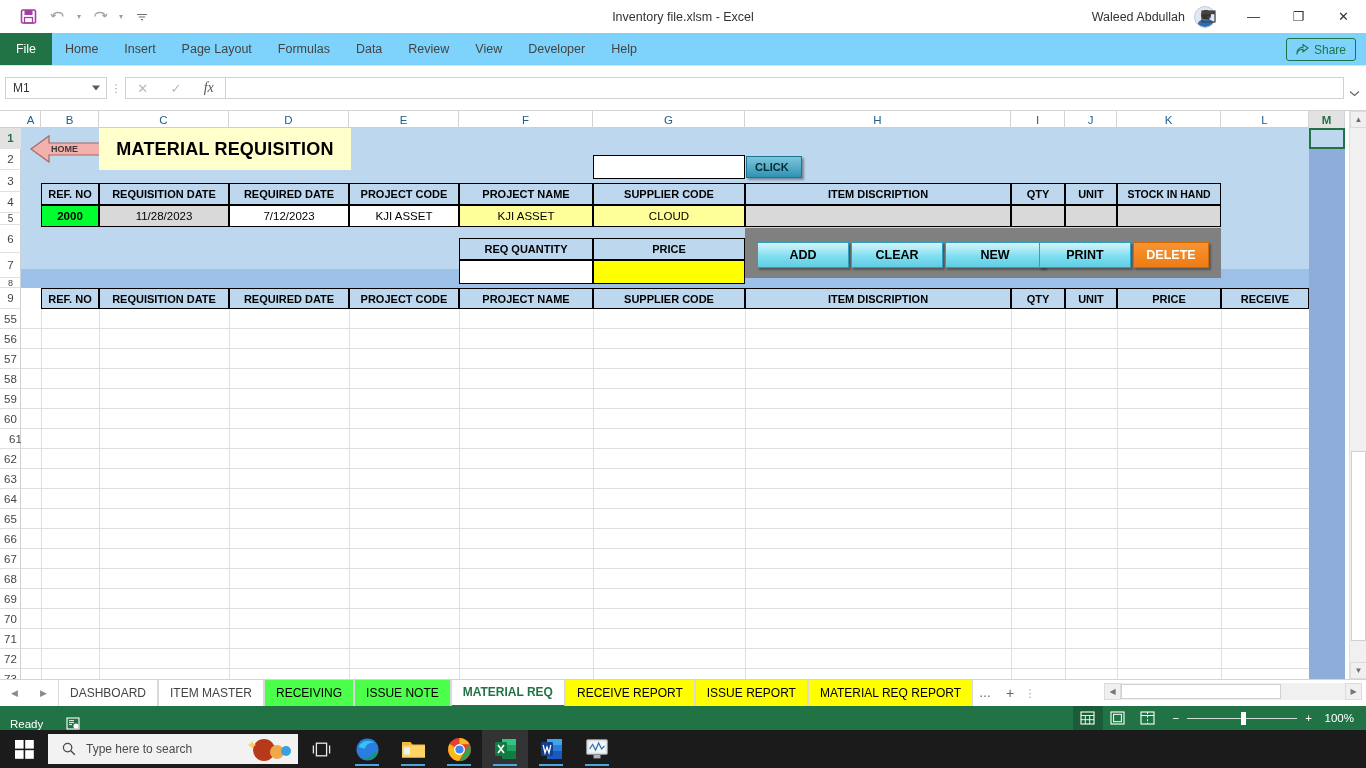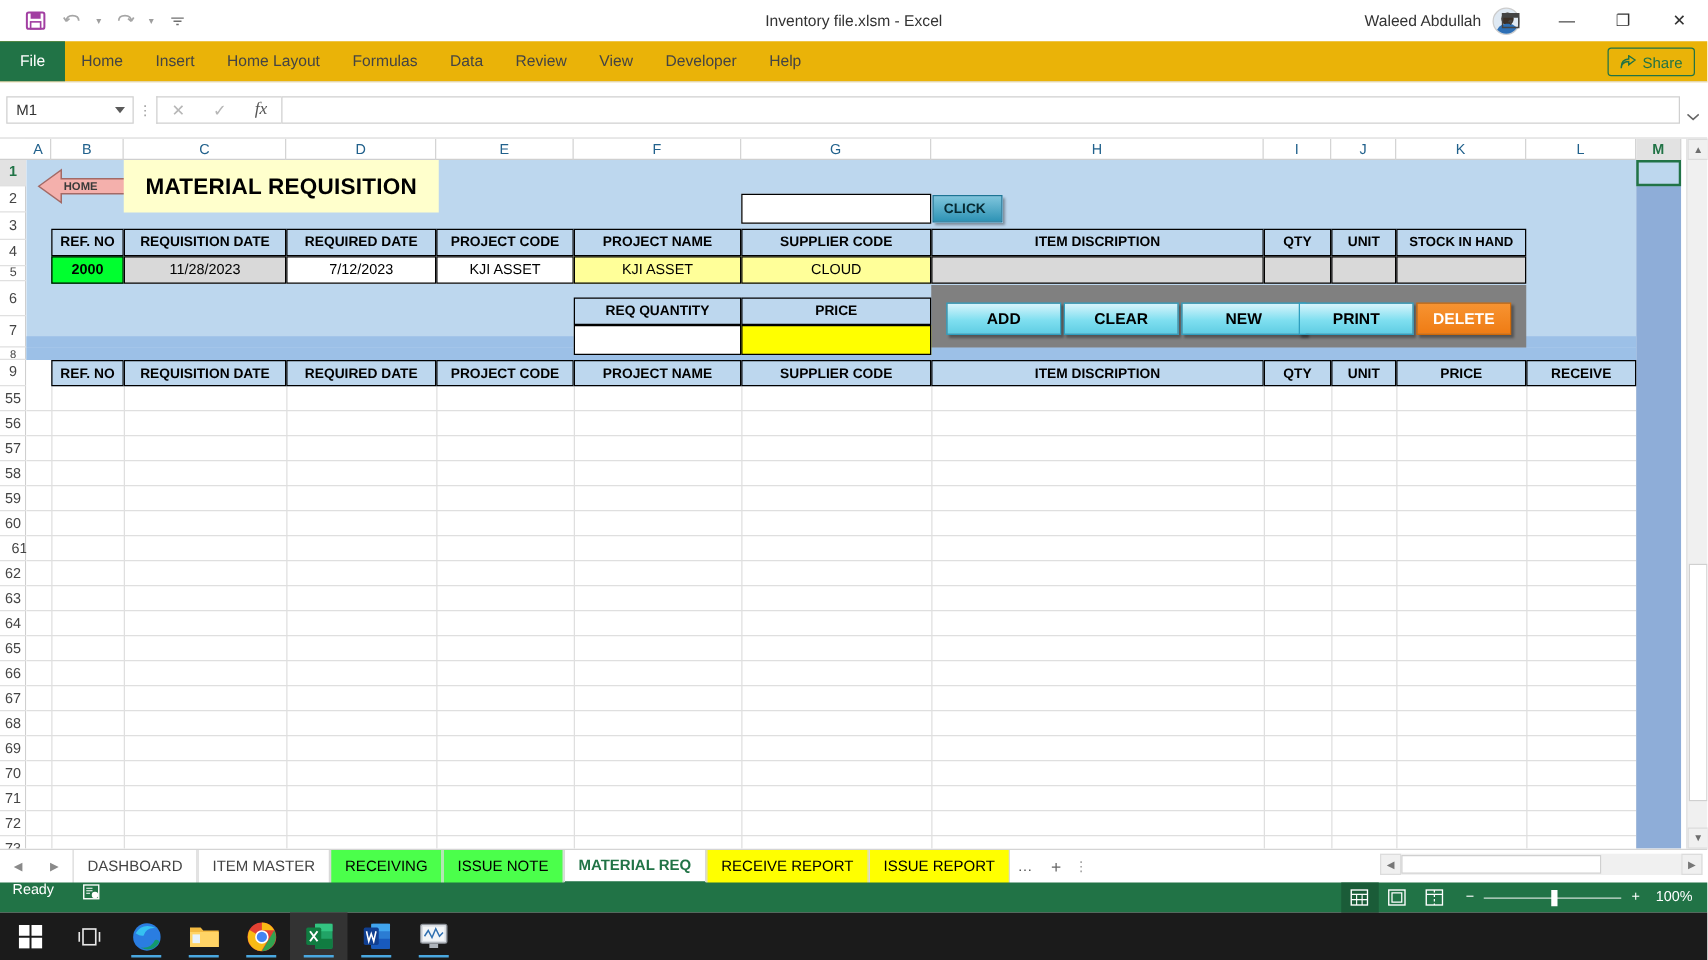--- a/index.html
+++ b/index.html
@@ -33,21 +33,21 @@
      border:1px solid #ccc;}
   .avatar .head{ position:absolute; left:6px; top:3px; width:10px;height:10px;border-radius:50%;background:#3c3027;}
   .avatar .body{ position:absolute; left:2px; top:12px; width:18px;height:12px;border-radius:8px 8px 0 0;background:#2d6fb5;}
   .winbtns{ position:absolute; right:0; top:0; height:33px; display:flex; align-items:center;}
   .winbtn{ width:45px;height:33px; display:flex;align-items:center;justify-content:center; color:#333; font-size:13px;}
   .ribbonbtn{ width:45px;height:33px;display:flex;align-items:center;justify-content:center;color:#333;}
 
   
   .ribbon{
     position:absolute; left:0; top:33px; width:1366px; height:33px;
-    background:#eab308; border-bottom:1px solid #e2e2e2;
+    background:#7dd3fc; border-bottom:1px solid #e2e2e2;
     display:flex; align-items:stretch;
   }
   .tab-file{
     background:#217346; color:#fff; font-size:12.5px;
     display:flex;align-items:center;justify-content:center; width:52px;
   }
   .rtab{ display:flex;align-items:center; padding:0 13px; font-size:12.5px; color:#444;}
   .share-btn{
     position:absolute; right:10px; top:5px; height:23px;
     border:1px solid #217346; border-radius:3px; color:#217346;
@@ -145,21 +145,21 @@
   .addsheet{ width:26px;height:27px;display:flex;align-items:center;justify-content:center; color:#666; font-size:14px;}
   .tabsplit{ width:14px; text-align:center; color:#9a9a9a; font-size:11px;}
   .hscrollwrap{ position:absolute; right:4px; top:683px; width:258px; height:17px; display:flex; align-items:center;}
   .hs-l,.hs-r{ width:17px;height:17px;background:#f0f0f0;border:1px solid #dcdcdc;
       display:flex;align-items:center;justify-content:center;color:#777;font-size:8px;}
   .hs-track{ flex:1; height:17px; background:#f0f0f0; position:relative;}
   .hs-thumb{ position:absolute; left:0; top:1px; height:15px; width:160px; background:#fff; border:1px solid #d0d0d0;}
 
   
   .statusbar{ position:absolute; left:0; top:706px; width:1366px; height:24px; background:#217346;
-     display:flex; align-items:flex-start; color:#fff; font-size:11.5px;}
+     display:flex; align-items:flex-end; color:#fff; font-size:11.5px;}
   .sb-ready{ padding-left:10px;}
   .sb-rec{ margin-left:22px; width:16px;height:14px; display:flex;align-items:center;justify-content:center;}
   .sb-right{ position:absolute; right:0; top:0; height:24px; display:flex; align-items:center; gap:0;}
   .viewbtn{ width:30px;height:24px;display:flex;align-items:center;justify-content:center;}
   .viewbtn.active{ background:#1a5c38;}
   .zoomwrap{ display:flex;align-items:center; gap:8px; padding:0 10px;}
   .zs-track{ width:110px; height:1px; background:#cfe0d6; position:relative;}
   .zs-thumb{ position:absolute; left:54px; top:-6px; width:5px;height:13px;background:#fff;}
   .zoompct{ width:44px; text-align:right; padding-right:12px;}
 
@@ -231,21 +231,21 @@
       <div class="winbtn">—</div>
       <div class="winbtn">❐</div>
       <div class="winbtn close">✕</div>
     </div>
   </div>
 
   <div class="ribbon">
     <div class="tab-file">File</div>
     <div class="rtab">Home</div>
     <div class="rtab">Insert</div>
-    <div class="rtab">Home Layout</div>
+    <div class="rtab">Page Layout</div>
     <div class="rtab">Formulas</div>
     <div class="rtab">Data</div>
     <div class="rtab">Review</div>
     <div class="rtab">View</div>
     <div class="rtab">Developer</div>
     <div class="rtab">Help</div>
     <div class="share-btn">
       <svg width="13" height="12" viewBox="0 0 13 12">
           <path d="M1 10.5 Q1 5.5 7 5.2 V7.8 L12 4 L7 0.6 V3.2 Q0.6 3.6 1 10.5 Z" fill="none" stroke="#217346" stroke-width="1.1"></path>
         </svg>
@@ -460,20 +460,21 @@
       <span>◀</span>
       <span>▶</span>
     </div>
     <div class="sheettab">DASHBOARD</div>
     <div class="sheettab">ITEM MASTER</div>
     <div class="sheettab green">RECEIVING</div>
     <div class="sheettab green">ISSUE NOTE</div>
     <div class="sheettab active">MATERIAL REQ</div>
     <div class="sheettab yellow">RECEIVE REPORT</div>
     <div class="sheettab yellow">ISSUE REPORT</div>
+    <div class="sheettab yellow">MATERIAL REQ REPORT</div>
     <div class="tabdots">…</div>
     <div class="addsheet">+</div>
     <div class="tabsplit">⋮</div>
   </div>
 
   <div class="hscrollwrap">
     <div class="hs-l">◀</div>
     <div class="hs-track">
       <div class="hs-thumb"></div>
     </div>
@@ -521,20 +522,35 @@
   </div>
 
   <div class="taskbar">
     <div class="startbtn">
       <svg width="19" height="19" viewBox="0 0 19 19">
           <rect x="0" y="0" width="8.6" height="8.6" fill="#fff"></rect>
           <rect x="10.2" y="0" width="8.6" height="8.6" fill="#fff"></rect>
           <rect x="0" y="10.2" width="8.6" height="8.6" fill="#fff"></rect>
           <rect x="10.2" y="10.2" width="8.6" height="8.6" fill="#fff"></rect>
         </svg>
+    </div>
+    <div class="tb-search">
+      <svg width="14" height="14" viewBox="0 0 14 14">
+          <circle cx="5.6" cy="5.6" r="4.2" fill="none" stroke="#4a4a4a" stroke-width="1.3"></circle>
+          <path d="M8.8 8.8 L12.8 12.8" stroke="#4a4a4a" stroke-width="1.4"></path>
+        </svg>
+      <span class="txt">Type here to search</span>
+      <span style="position:absolute;right:4px;top:2px;">
+        <svg width="46" height="28" viewBox="0 0 46 28">
+            <circle cx="16" cy="14" r="11" fill="#b8391a"></circle>
+            <circle cx="29" cy="16" r="7" fill="#f0a94a"></circle>
+            <circle cx="38" cy="15" r="5" fill="#3aa0dd"></circle>
+            <path d="M4 5 l1.4 2.6 L8 9 l-2.6 1.4 L4 13 l-1.4-2.6 L0 9 l2.6-1.4z" fill="#ffcf5c"></path>
+          </svg>
+      </span>
     </div>
     <div class="tb-taskview">
       <svg width="19" height="17" viewBox="0 0 19 17">
           <rect x="4.4" y="2.2" width="10.2" height="12.6" fill="none" stroke="#e8e8e8" stroke-width="1.3"></rect>
           <path d="M1.4 4.6 V12.4 M17.6 4.6 V12.4" stroke="#e8e8e8" stroke-width="1.3"></path>
         </svg>
     </div>
     <div class="tbicon">
       <svg width="25" height="25" viewBox="0 0 25 25">
           <circle cx="12.5" cy="12.5" r="11" fill="#2a7de1"></circle>

